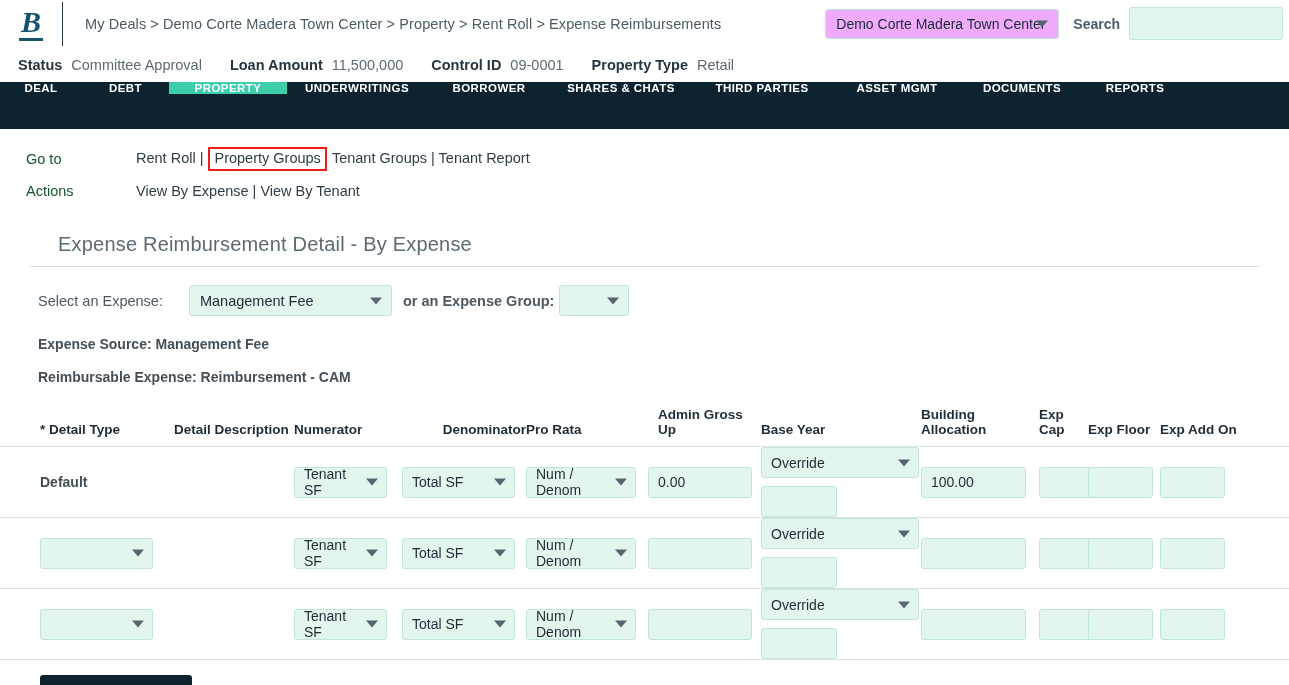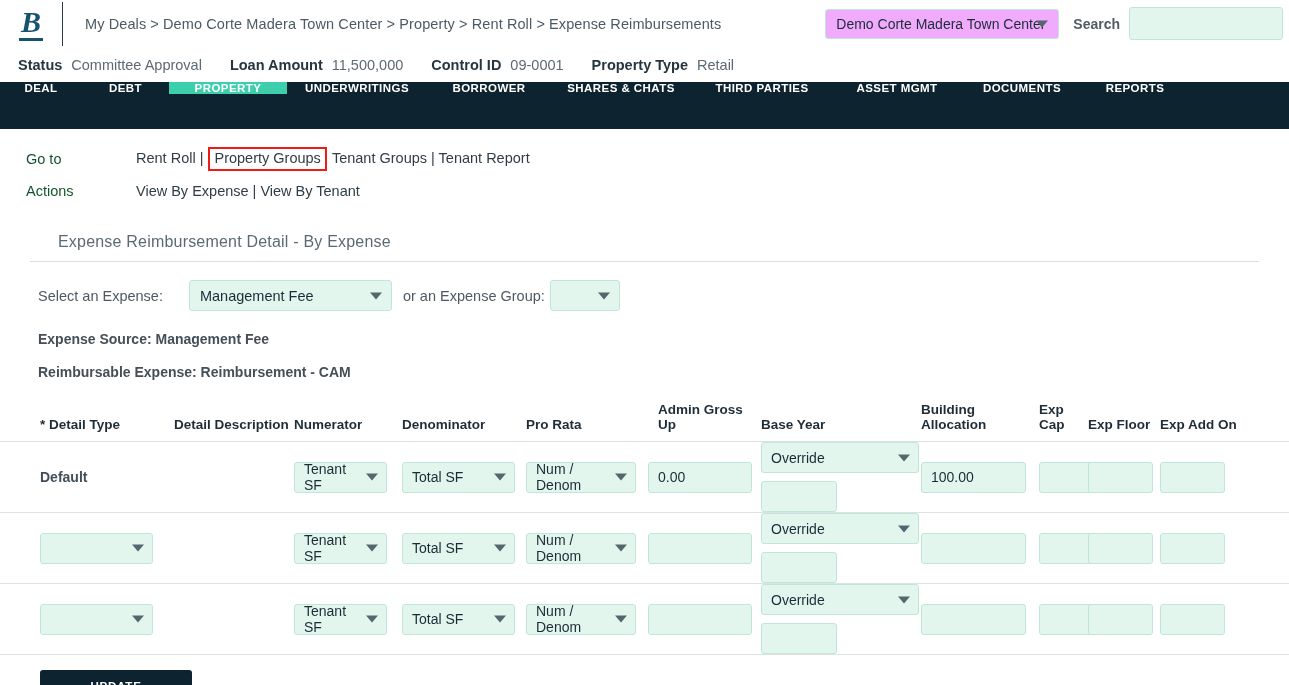--- a/index.html
+++ b/index.html
@@ -185,21 +185,21 @@
     line-height: 1.25;
   }
 
   
   .page-title-wrap {
     margin: 26px 30px 0 30px;
     border-bottom: 1px solid #d8dde0;
     padding: 0 0 10px 28px;
   }
   .page-title {
-    font-size: 16px;
+    font-size: 20px;
     color: #5c6a73;
     font-weight: normal;
     letter-spacing: 0.2px;
   }
 
   
   .selector-row {
     display: flex;
     align-items: center;
     margin: 18px 0 0 38px;
@@ -216,21 +216,21 @@
     align-items: center;
     padding: 0 10px;
     font-size: 14.5px;
     color: #1d2b36;
     position: relative;
     cursor: pointer;
   }
   .sel-dd.wide { width: 203px; }
   .sel-dd.narrow { width: 70px; margin-left: 5px; }
   .sel-dd .caret { position: absolute; right: 9px; top: 50%; transform: translateY(-50%); }
-  .sel-sep { margin: 0 0 0 11px; }
+  .sel-sep { margin: 0 0 0 11px; font-weight: bold; }
 
   .meta-line {
     margin-left: 38px;
     font-size: 14px;
     font-weight: bold;
     color: #454f57;
   }
   .meta-line.first { margin-top: 20px; }
   .meta-line.second { margin-top: 17px; }
 
@@ -256,21 +256,21 @@
   }
   .data-row {
     border-bottom: 1px solid #dde2e5;
     min-height: 71px;
     align-items: center;
   }
 
   .c-detail-type  { width: 134px; flex: 0 0 134px; }
   .c-detail-desc  { width: 120px; flex: 0 0 120px; }
   .c-numerator    { width: 108px; flex: 0 0 108px; }
-  .c-denominator  { width: 124px; flex: 0 0 124px; }
+  .c-denominator  { width: 124px; flex: 0 0 124px; text-align: right; }
   .c-prorata      { width: 122px; flex: 0 0 122px; }
   .c-admin        { width: 113px; flex: 0 0 113px; }
   .c-baseyear     { width: 160px; flex: 0 0 160px; }
   .c-bldgalloc    { width: 118px; flex: 0 0 118px; }
   .c-expcap       { width: 49px;  flex: 0 0 49px; }
   .c-expfloor     { width: 72px;  flex: 0 0 72px; }
   .c-expaddon     { width: 82px;  flex: 0 0 82px; }
 
   .hdr-row .c-admin { padding-left: 10px; }
   .hdr-row .c-bldgalloc { width: 118px; }

